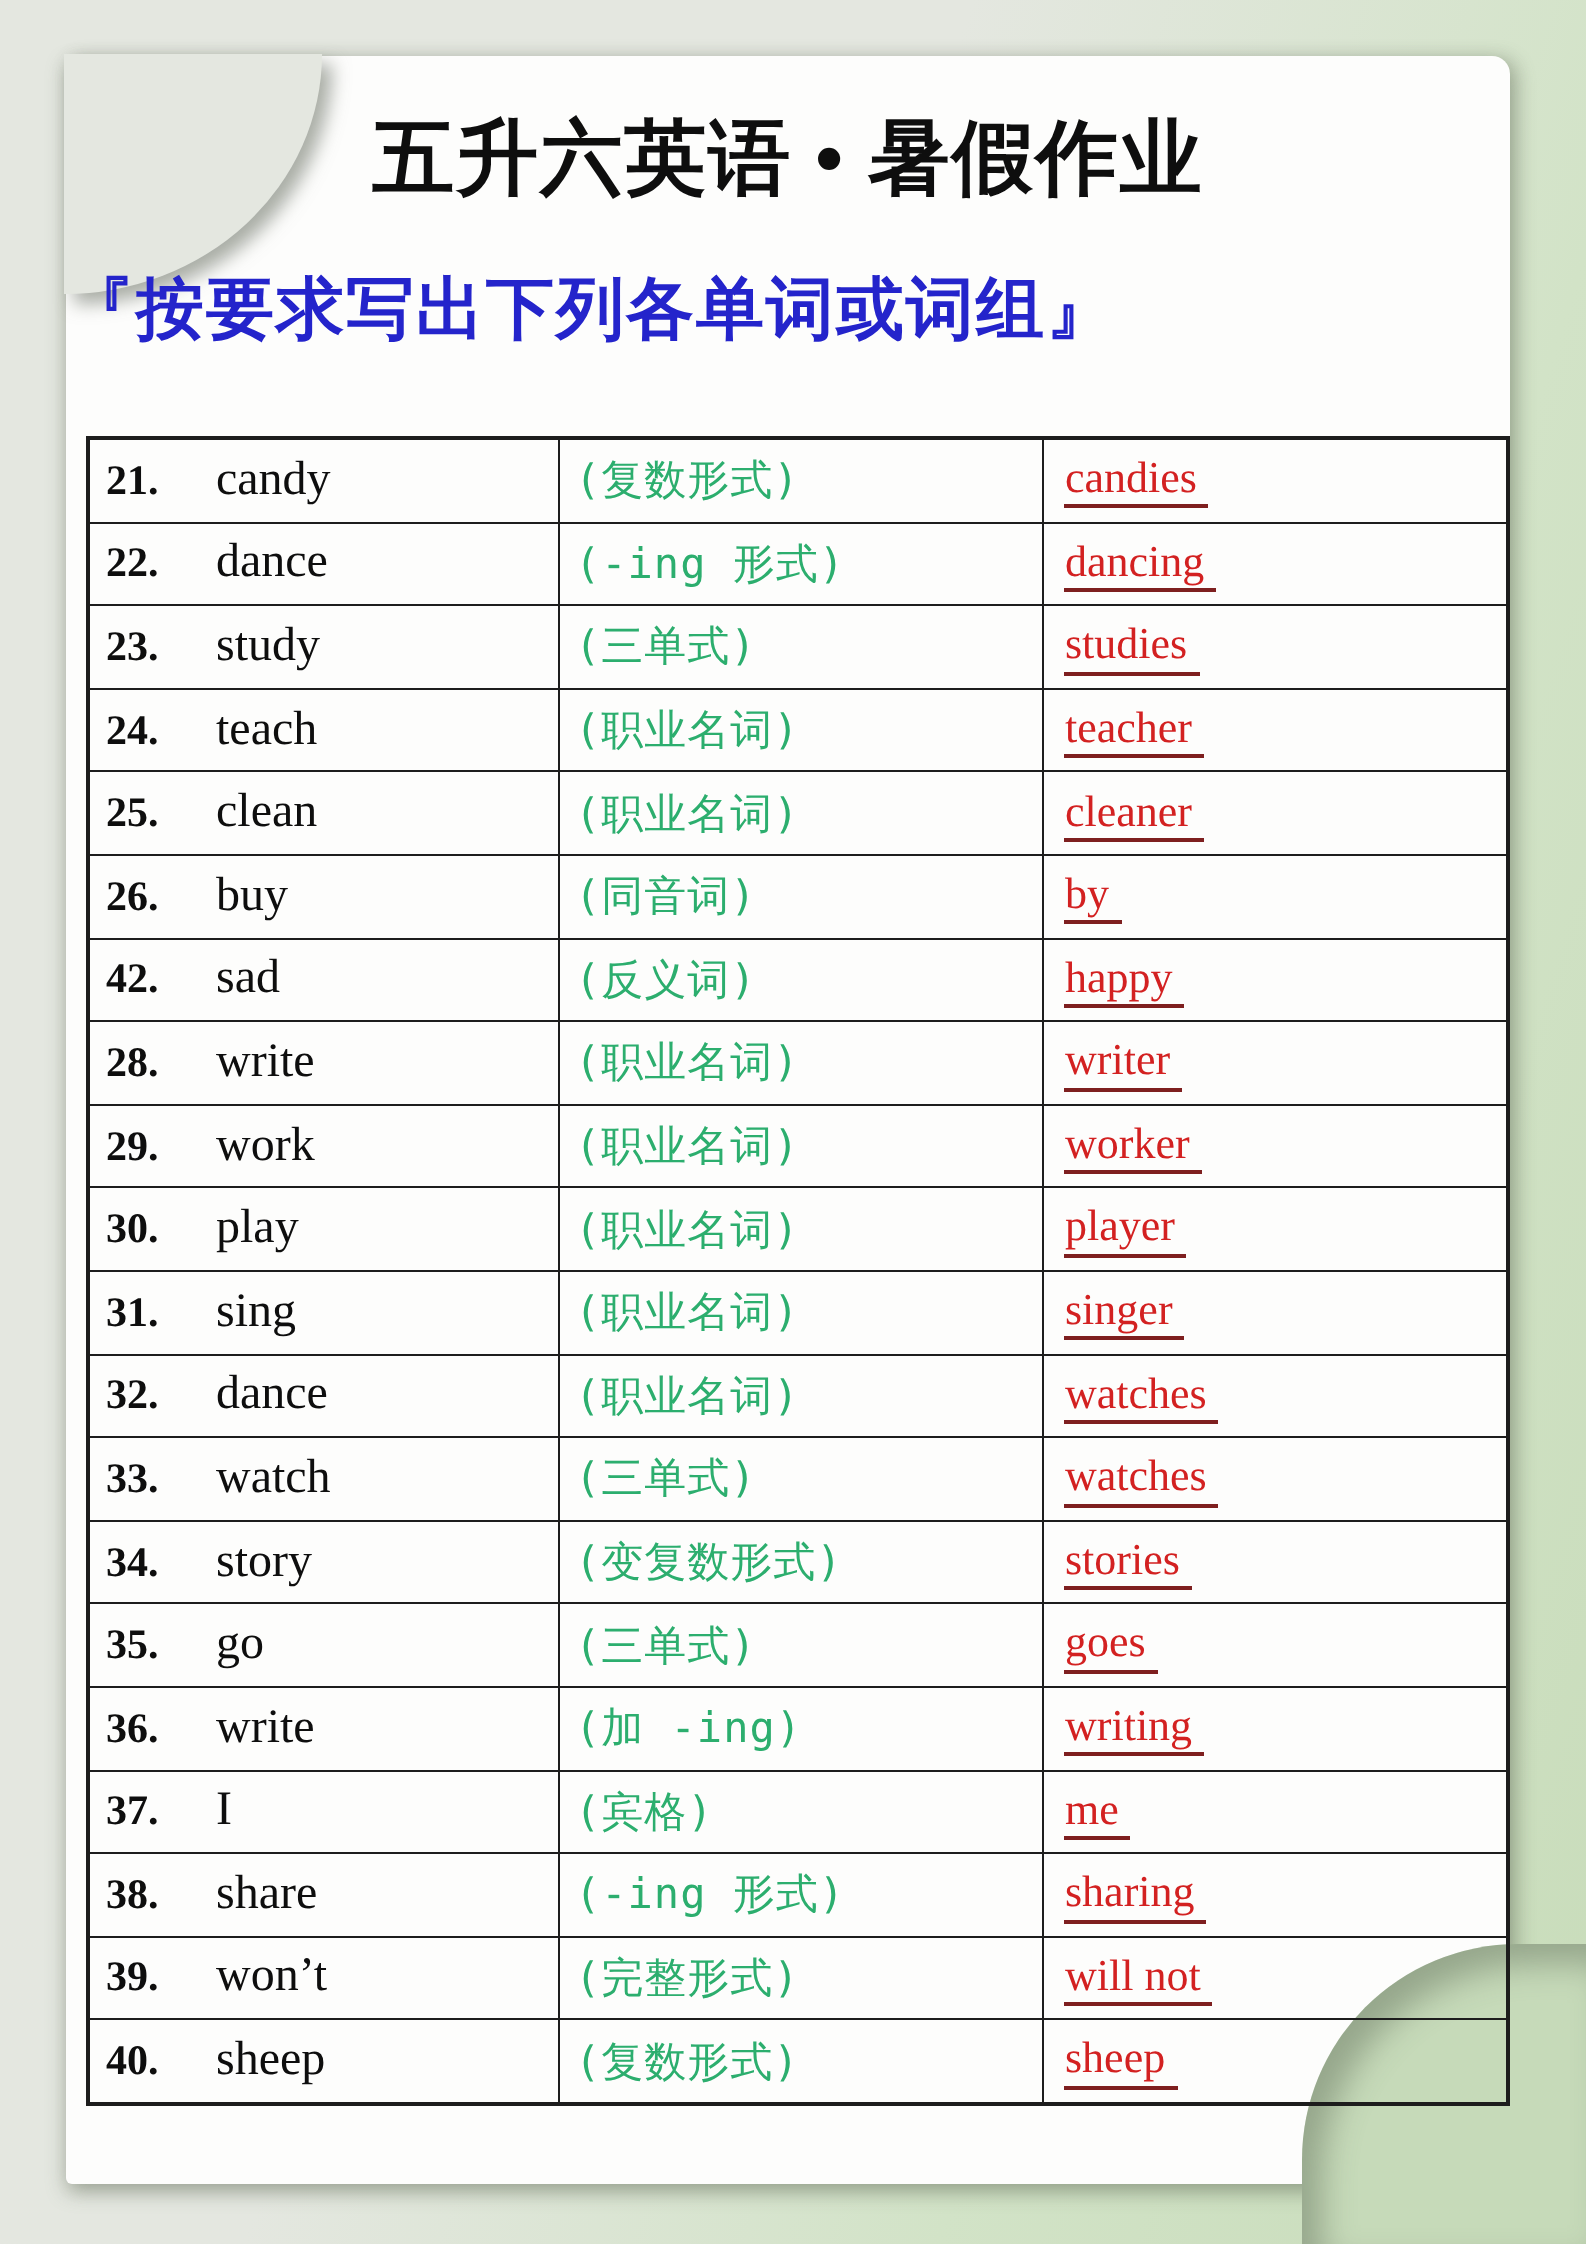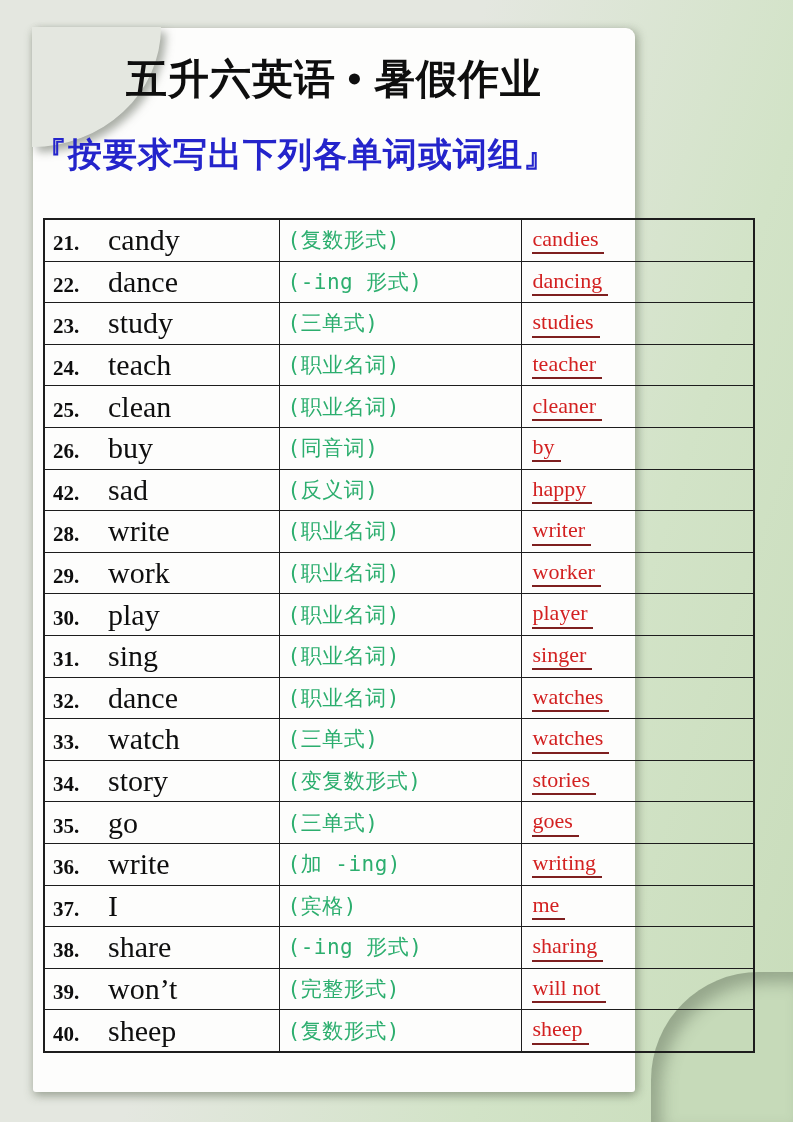--- a/index.html
+++ b/index.html
@@ -2,21 +2,21 @@
 <html style="--bg_pale: #e4e7e0; --bg_green: #d2e3c7; --blob_green: #c6dab9; --card_white: #fdfdfc; --title_black: #0e0e0e; --subtitle_blue: #2424cb; --hint_green: #2cae6e; --answer_red: #d32121; --answer_underline: #7e1f1f; --border_dark: #1d1d1d; --footer_gray: #8e9390;"><head>
 <meta charset="utf-8">
 <style>
   html,body{margin:0;padding:0;background:#dfe6d8;}
   .stage{
     position:relative;width:793px;height:1122px;overflow:hidden;
     background:linear-gradient(108deg,var(--bg_pale,#e4e7e0) 0%,var(--bg_pale,#e4e7e0) 42%,var(--bg_green,#d2e3c7) 72%,#c8dcba 100%);
     font-family:"Liberation Serif","DejaVu Serif",serif;
   }
   .card{
-    position:absolute;left:33px;top:28px;width:602px;height:1064px;
+    position:absolute;left:33px;top:28px;width:722px;height:1064px;
     background:var(--card_white,#fdfdfc);
     border-radius:2px 9px 3px 3px;
     box-shadow:0 4px 10px rgba(105,115,95,.45),4px 1px 9px rgba(105,115,95,.30);
   }
   .notch{
     position:absolute;left:-1px;top:-1px;width:129px;height:120px;
     background:var(--bg_pale,#e4e7e0);
     border-bottom-right-radius:100%;
     box-shadow:5px 5px 9px rgba(100,108,95,.55);
     z-index:2;
@@ -47,21 +47,21 @@
   table.vocab td{
     border:1.6px solid var(--border_dark,#1d1d1d);
     height:40.6px;vertical-align:middle;background:transparent;
     padding:0 0 0 8px;overflow:hidden;white-space:nowrap;
   }
   .num{
     display:inline-block;width:48px;font-weight:bold;font-size:21px;
     color:var(--title_black,#0e0e0e);
   }
   .word{
-    font-size:30px;color:var(--title_black,#0e0e0e);margin-left:7px;margin-top:40px;
+    font-size:24px;color:var(--title_black,#0e0e0e);margin-left:7px;margin-top:40px;
   }
   .hint{
     font-size:21px;letter-spacing:.5px;color:var(--hint_green,#2cae6e);
     font-family:"DejaVu Sans Mono","Liberation Mono",monospace;
   }
   .answer{
     display:inline-block;font-size:22px;line-height:1.15;
     color:var(--answer_red,#d32121);
     border-bottom:2px solid var(--answer_underline,#7e1f1f);
     padding:0 6px 1px 1px;margin-left:2px;

